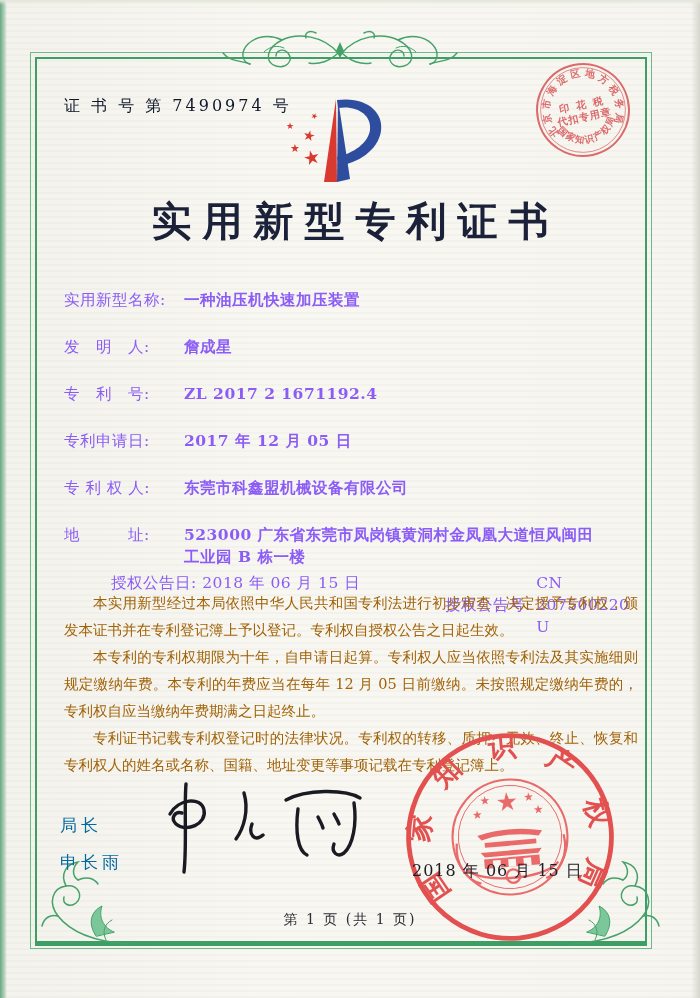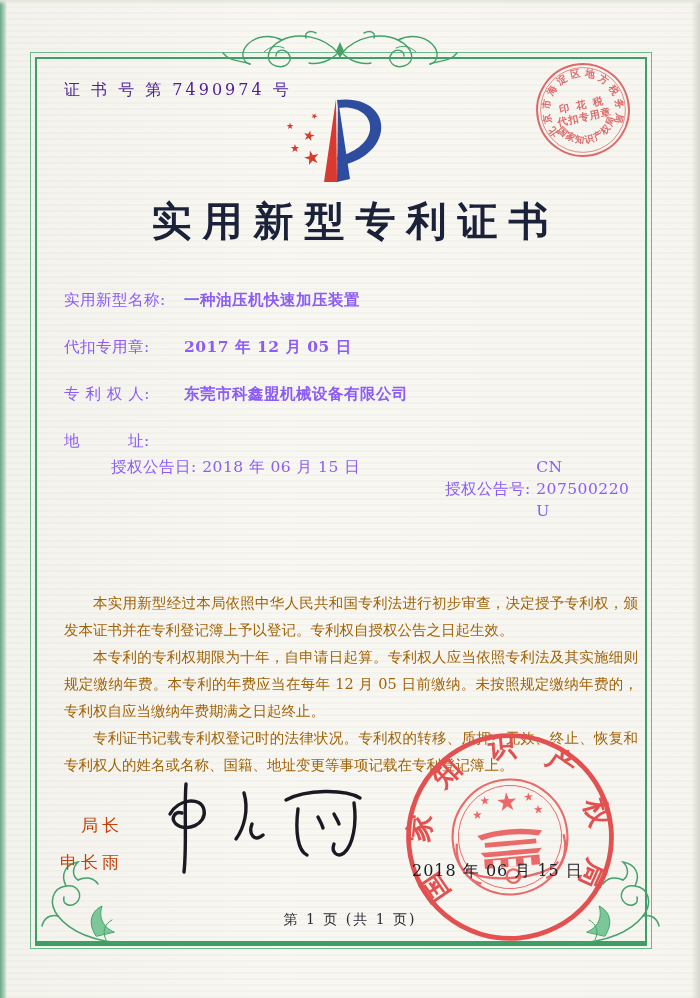--- a/index.html
+++ b/index.html
@@ -19,43 +19,43 @@
   .edge-right{position:absolute;right:0;top:0;width:9px;height:100%;
     background:linear-gradient(270deg,#d6d5cd,rgba(246,245,240,0));}
   .edge-top{position:absolute;left:0;top:0;height:5px;width:100%;
     background:linear-gradient(180deg,#e3e6db,rgba(246,245,240,0));}
 
   .frame-outer{position:absolute;left:30px;top:52px;width:620px;height:895px;
     border:1px solid #6cb98d;}
   .frame-inner{position:absolute;left:35px;top:57px;width:608px;height:882px;
     border:2px solid #3f9e63;border-bottom-width:5px;}
 
-  .cert-number{position:absolute;left:64px;top:80px;font-size:16px;
-    letter-spacing:3px;color:#4c1d95;}
+  .cert-number{position:absolute;left:64px;top:96px;font-size:16px;
+    letter-spacing:3px;color:#0f172a;}
 
   .page-title{position:absolute;left:0;top:194px;width:100%;text-align:center;
     font-size:40px;font-weight:bold;letter-spacing:11px;text-indent:11px;color:#1b2138;font-family:Liberation Mono, monospace;}
 
   .fields{position:absolute;left:64px;top:289px;width:568px;
     font-size:15.5px;color:#8b5cf6;letter-spacing:.5px;}
   .frow{display:flex;margin-bottom:25px;line-height:22px;}
   .frow .lbl{width:120px;flex:none;white-space:pre;}
   .frow .val{white-space:pre-wrap;font-weight:bold;}
   .grant-row{position:relative;margin-top:2px;height:22px;}
   .grant-row .pair{display:flex;position:absolute;top:0;line-height:22px;}
   .grant-row .pair.p1{left:0;}
   .grant-row .pair.p2{left:334px;align-items:center;}
   .grant-row .pair .lbl{white-space:pre;margin-left:47px;}
 
   .body-text{position:absolute;left:64px;top:590px;width:574px;
     font-size:14.5px;line-height:27px;color:#a16207;text-align:justify;}
   .body-text p{margin:0;text-indent:2em;}
 
   .sig-block{position:absolute;left:60px;top:814px;font-size:17px;
-    color:#c2410c;letter-spacing:4px;text-align:right;}
+    color:#0369a1;letter-spacing:4px;}
   .sig-name{margin-top:14px;}
   .sig-svg{position:absolute;left:148px;top:766px;}
 
   .seal-svg{position:absolute;left:399px;top:726px;}
   .seal-date{position:absolute;left:412px;top:861px;font-size:16px;
     color:#1d1d24;letter-spacing:1px;white-space:pre;}
 
   .stamp-svg{position:absolute;left:530px;top:57px;}
 
   .page-footer{position:absolute;left:0;top:911px;width:100%;text-align:center;
@@ -124,29 +124,39 @@
 </svg>
 
 <div class="page-title">实用新型专利证书</div>
 
 <div class="fields">
   <div class="frow">
     <span class="lbl">实用新型名称: </span>
     <span class="val">一种油压机快速加压装置</span>
   </div>
   <div class="frow">
-    <span class="lbl">代扣专用章: </span>
+    <span class="lbl">发　明　人: </span>
+    <span class="val">詹成星</span>
+  </div>
+  <div class="frow">
+    <span class="lbl">专　利　号: </span>
+    <span class="val">ZL 2017 2 1671192.4</span>
+  </div>
+  <div class="frow">
+    <span class="lbl">专利申请日: </span>
     <span class="val">2017 年 12 月 05 日</span>
   </div>
   <div class="frow">
     <span class="lbl">专 利 权 人: </span>
     <span class="val">东莞市科鑫盟机械设备有限公司</span>
   </div>
   <div class="frow" style="margin-bottom:4px">
     <span class="lbl">地　　　址: </span>
+    <span class="val">523000 广东省东莞市凤岗镇黄洞村金凤凰大道恒风闽田
+工业园 B 栋一楼</span>
   </div>
   <div class="grant-row">
     <span class="pair p1">
       <span class="lbl">授权公告日: </span>
       <span class="val">2018 年 06 月 15 日</span>
     </span>
     <span class="pair p2">
       <span class="lbl">授权公告号: </span>
       <span class="val">CN 207500220 U</span>
     </span>

